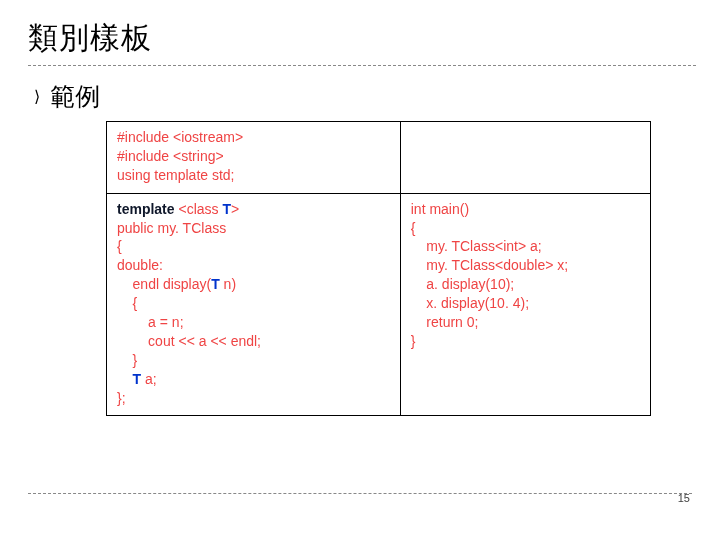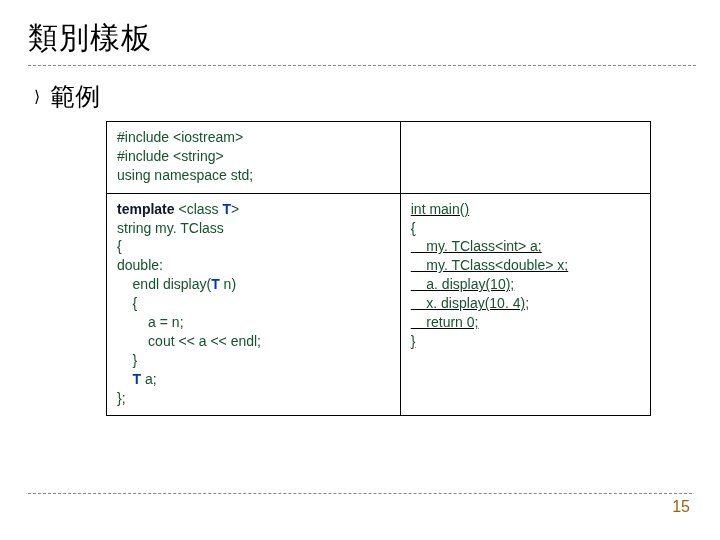--- a/index.html
+++ b/index.html
@@ -42,62 +42,62 @@
   .code-table td {
     border: 1px solid #000;
     vertical-align: top;
     padding: 6px 10px 8px 10px;
     font-family: Arial, sans-serif;
     font-size: 14px;
     line-height: 1.35;
     white-space: pre;
   }
   .cell-left { width: 54%; }
-  .cell-right { width: 46%; text-decoration: underline; }
+  .cell-right { width: 46%; }
   .kw-red { color: #0f172a; font-weight: bold; }
   .kw-blue { color: #0033cc; font-weight: bold; }
-  .plain { color: #14532d; }
+  .plain { color: #ef4444; }
   .footer-line {
     position: absolute;
     left: 28px;
     right: 28px;
     bottom: 34px;
     border-top: 1px dashed #888;
   }
   .page-num {
     position: absolute;
     right: 30px;
-    bottom: 12px;
-    font-size: 16px;
-    color: #a16207;
+    bottom: 24px;
+    font-size: 11px;
+    color: #404040;
   }
 </style>
 </head>
 <body>
 
 <div class="slide">
 
   <div class="title">類別樣板</div>
 
   <div class="bullet-row">
     <span class="bullet-icon">⟩</span>
     <span class="bullet-text">範例</span>
   </div>
 
   <table class="code-table">
     <tbody>
         <tr>
       <td class="cell-left"><span class="plain">#include &lt;iostream&gt;</span>
 <span class="plain">#include &lt;string&gt;</span>
-<span class="plain">using namespace std;</span></td>
+<span class="plain">using template std;</span></td>
       <td class="cell-right"></td>
     </tr>
     <tr>
       <td class="cell-left"><span class="kw-red">template</span><span class="plain"> &lt;class </span><span class="kw-blue">T</span><span class="plain">&gt;</span>
-<span class="plain">string my. TClass</span>
+<span class="plain">public my. TClass</span>
 <span class="plain">{</span>
 <span class="plain">double:</span>
 <span class="plain">    endl display(</span><span class="kw-blue">T</span><span class="plain"> n)</span>
 <span class="plain">    {</span>
 <span class="plain">        a = n;</span>
 <span class="plain">        cout &lt;&lt; a &lt;&lt; endl;</span>
 <span class="plain">    }</span>
 <span class="plain">    </span><span class="kw-blue">T</span><span class="plain"> a;</span>
 <span class="plain">};</span></td>
       <td class="cell-right"><span class="plain">int main()</span>

